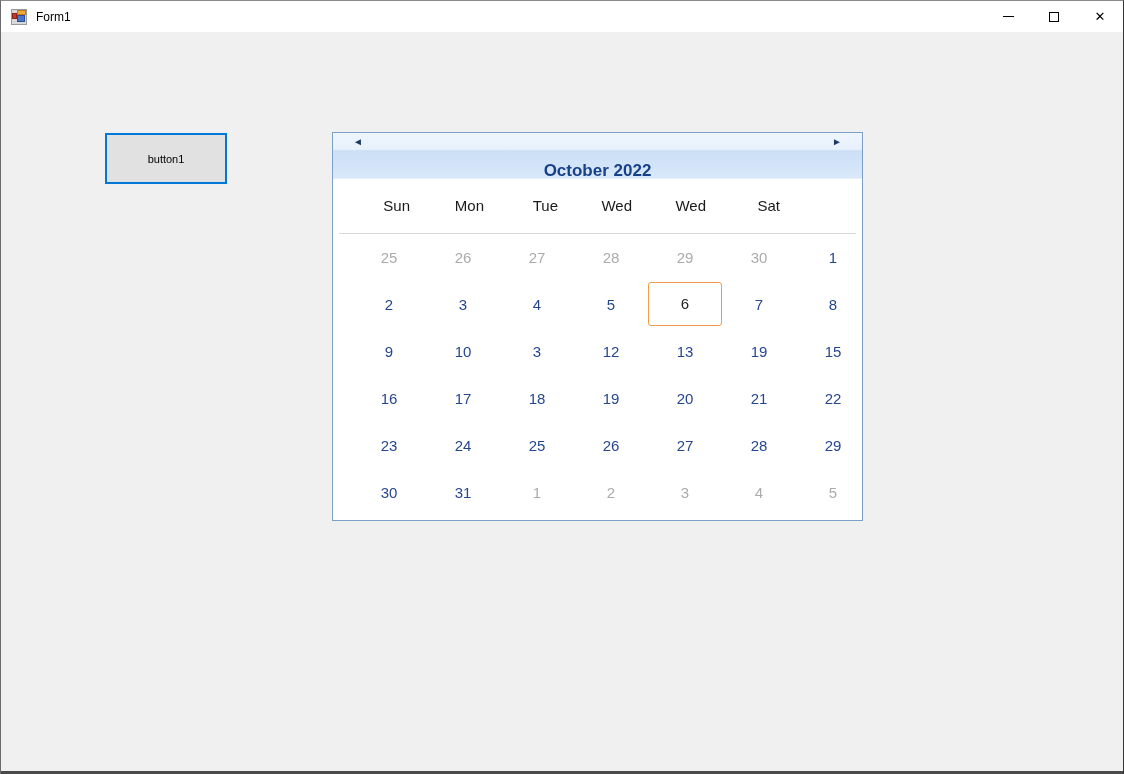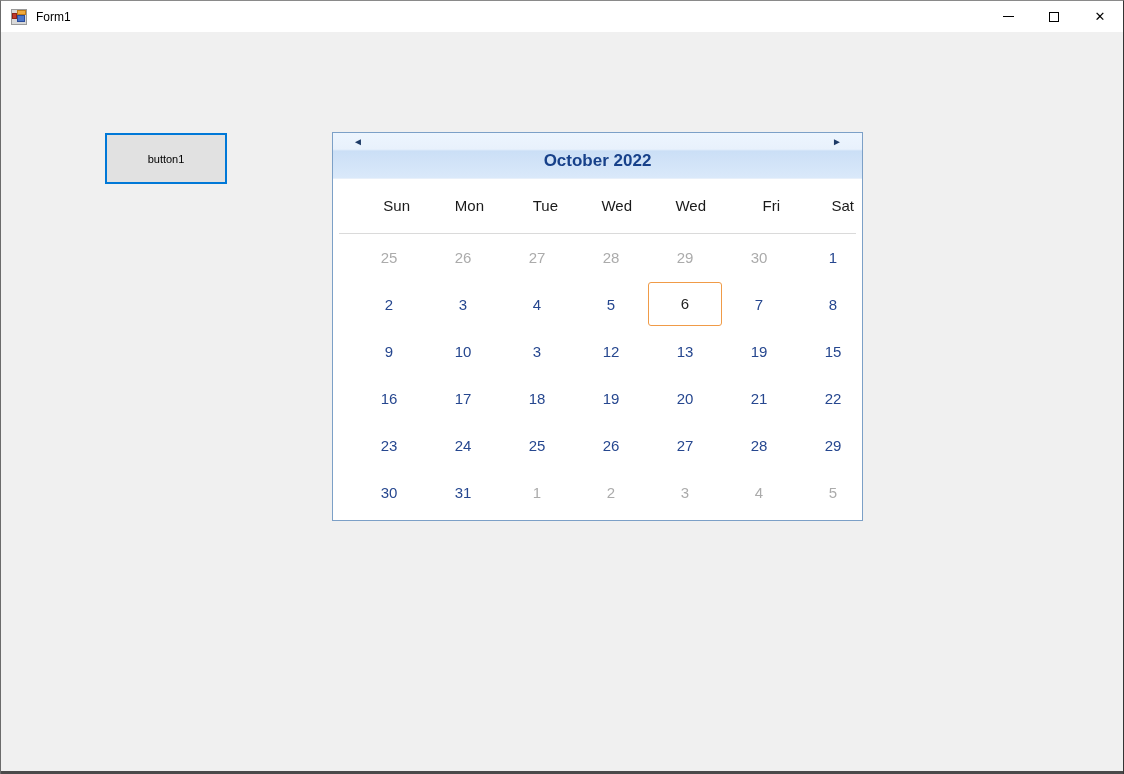--- a/index.html
+++ b/index.html
@@ -32,21 +32,21 @@
   .button1 { position:absolute; left:104px; top:101px; width:122px; height:51px;
     background:#E1E1E1; border:2px solid #0078D7; font-size:11px; color:#000;
     font-family:"Liberation Sans", sans-serif; cursor:default; }
 
   
   .calendar { position:absolute; left:331px; top:100px; width:531px; height:389px;
     background:#FFFFFF; border:1px solid #7CA0C7; }
   .cal-header { position:relative; height:46px;
     background:linear-gradient(180deg,#EDF5FE 0%,#E8F1FC 36%,#CBDFF6 40%,#DAE9FA 100%);
     border-bottom:1px solid #E8F0FA; }
-  .cal-title { display:block; text-align:center; padding-top:18px;
+  .cal-title { display:block; text-align:center; padding-top:28px;
     font-size:17px; font-weight:bold; color:#17418A; }
   .nav { position:absolute; top:3px; font-size:10px; color:#1D3A66; cursor:default; }
   .nav.prev { left:20px; }
   .nav.next { right:20px; }
 
   .day-names { display:grid; grid-template-columns:repeat(7,74px);
     padding-left:3px; height:54px; }
   .day-name { text-align:right; line-height:54px; font-size:15px; color:#1A1A1A; }
   .separator { border-top:1px solid #DADADA; margin:0 6px; }
 
@@ -94,21 +94,20 @@
         <span class="nav prev">◄</span>
         <span class="cal-title">October 2022</span>
         <span class="nav next">►</span>
       </div>
       <div class="day-names" id="dayNames">
           <span class="day-name">Sun</span>
           <span class="day-name">Mon</span>
           <span class="day-name">Tue</span>
           <span class="day-name">Wed</span>
           <span class="day-name">Wed</span>
-          <span class="day-name">Fri</span>
           <span class="day-name">Sat</span>
         </div>
       <div class="separator"></div>
       <div class="grid" id="dateGrid">
           <div class="cell other">25</div>
           <div class="cell other">26</div>
           <div class="cell other">27</div>
           <div class="cell other">28</div>
           <div class="cell other">29</div>
           <div class="cell other">30</div>

